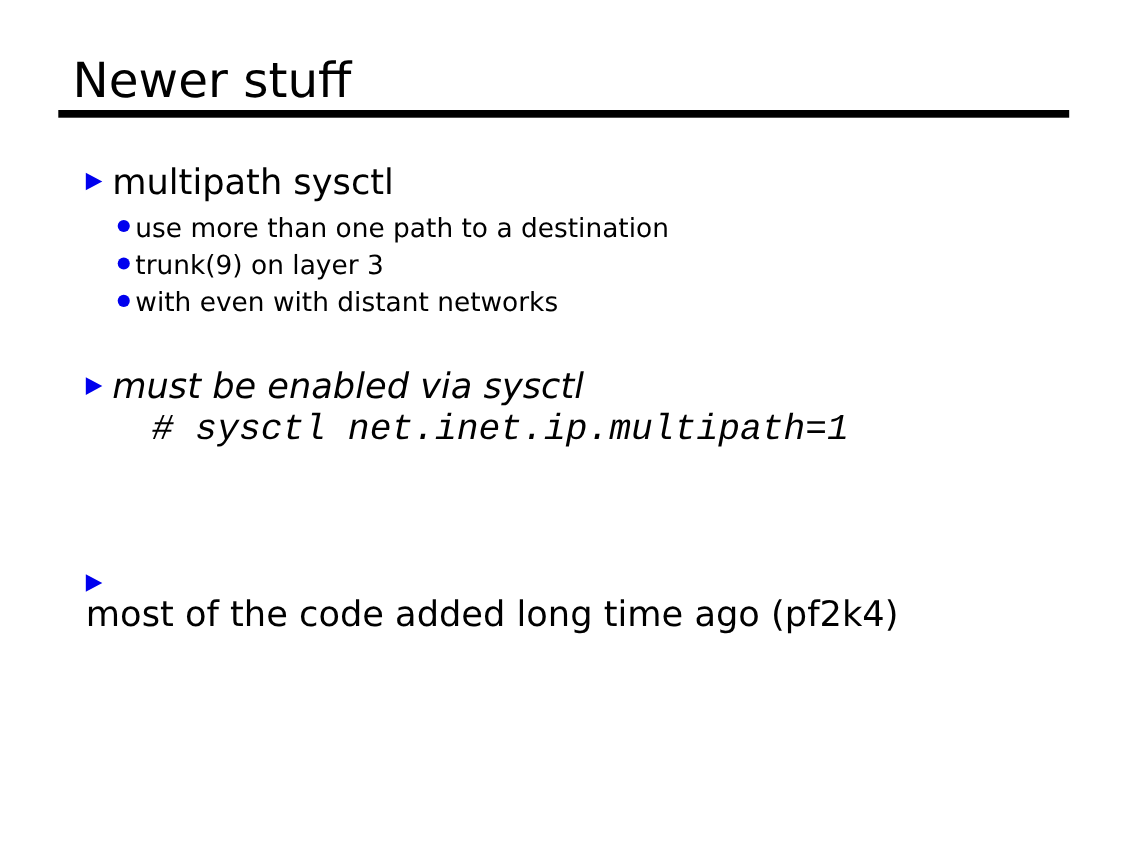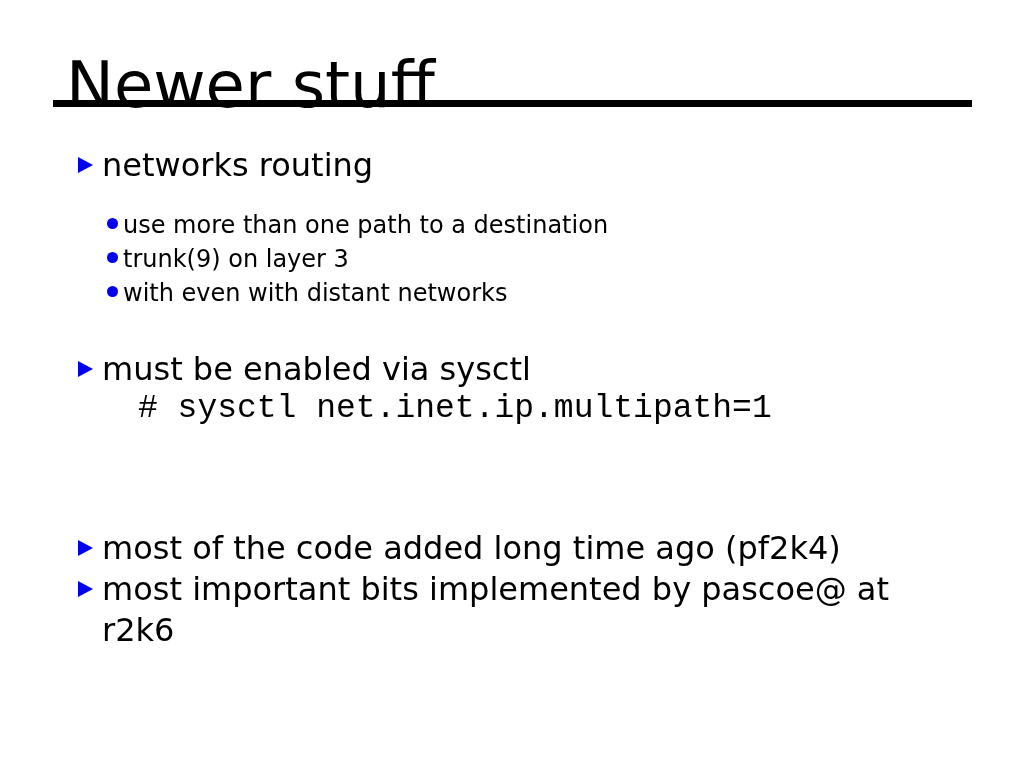--- a/index.html
+++ b/index.html
@@ -13,21 +13,21 @@
   .slide {
     position: relative;
     width: 1024px;
     height: 768px;
     background: var(--bg, #ffffff);
   }
   .slide-title {
     position: absolute;
     left: 66px;
     top: 50px;
-    font-size: 64px;
+    font-size: 44px;
     font-weight: normal;
     line-height: 1.1;
     white-space: nowrap;
     color: var(--fg, #000000);
   }
   .title-rule {
     position: absolute;
     left: 53px;
     top: 100px;
     width: 919px;
@@ -49,64 +49,64 @@
   .tri {
     flex: 0 0 auto;
     width: 0; height: 0;
     border-top: 8px solid transparent;
     border-bottom: 8px solid transparent;
     border-left: 15px solid var(--bullet, #0000ee);
     margin-top: 11px;
     margin-right: 9px;
   }
   .bullet-text { max-width: 836px; }
-  .sub-list { margin-top: 24px; }
+  .sub-list { margin-top: 6px; }
   .sub-row {
     display: flex;
     align-items: flex-start;
     font-size: 24px;
     line-height: 34px;
     padding-left: 29px;
   }
   .dot {
     flex: 0 0 auto;
     width: 11px; height: 11px;
     border-radius: 50%;
     background: var(--bullet, #0000ee);
     margin-top: 10px;
     margin-right: 5px;
   }
-  .section-2 { margin-top: 40px; }
+  .section-2 { margin-top: 40px; font-style: italic; }
   .code-line {
     margin-top: 2px;
     margin-left: 60px;
     font-family: "Liberation Mono", "DejaVu Sans Mono", monospace;
     font-size: 33px;
     line-height: 38px;
     white-space: pre;
     color: var(--fg, #000000);
   }
   .section-3 { margin-top: 100px; }
-  .section-3 .bullet-row { line-height: 41px; }
+  .section-3 .bullet-row { line-height: 41px; flex-direction: column; }
   .section-3 .tri { margin-top: 12px; }
 </style>
 </head>
 <body>
 
 <div class="slide">
 
   <h1 class="slide-title">Newer stuff</h1>
   <div class="title-rule"></div>
 
   <div class="content">
 
     <div class="section-1">
       <div class="bullet-row">
         <span class="tri"></span>
-        <span class="bullet-text">networks routing</span>
+        <span class="bullet-text">multipath sysctl</span>
       </div>
       <div class="sub-list">
         <div class="sub-row">
           <span class="dot"></span>
           <span>use more than one path to a destination</span>
         </div>
         <div class="sub-row">
           <span class="dot"></span>
           <span>trunk(9) on layer 3</span>
         </div>
@@ -123,20 +123,16 @@
         <span class="bullet-text">must be enabled via sysctl</span>
       </div>
       <div class="code-line"># sysctl net.inet.ip.multipath=1</div>
     </div>
 
     <div class="section-3">
       <div class="bullet-row">
         <span class="tri"></span>
         <span class="bullet-text">most of the code added long time ago (pf2k4)</span>
       </div>
-      <div class="bullet-row">
-        <span class="tri"></span>
-        <span class="bullet-text">most important bits implemented by pascoe@ at r2k6</span>
-      </div>
     </div>
 
   </div>
 </div>
 
 </body></html>

